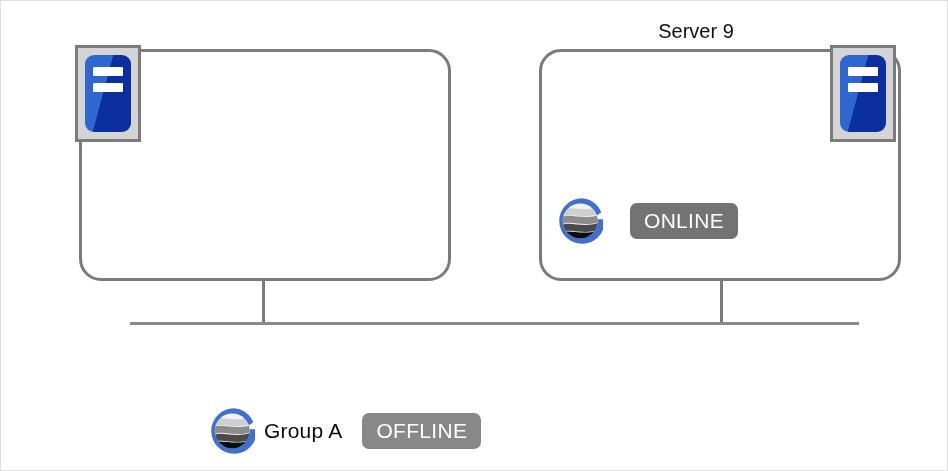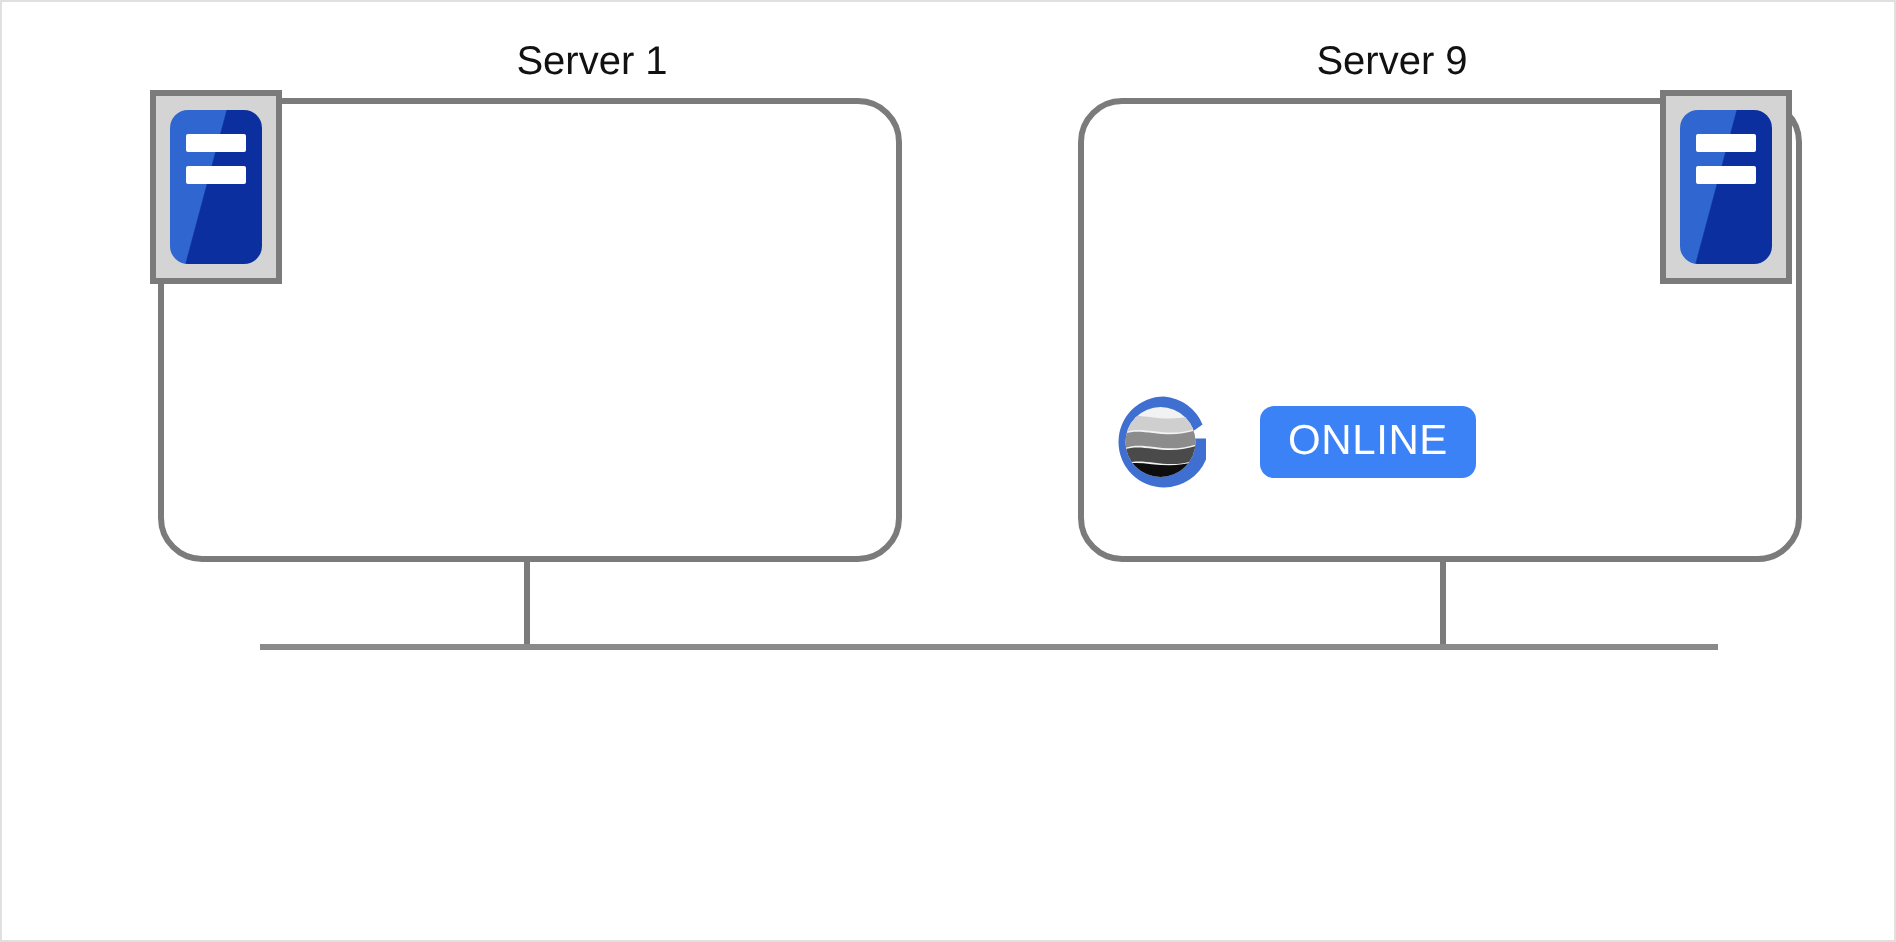--- a/index.html
+++ b/index.html
@@ -116,29 +116,28 @@
   }
   .status-badge {
     margin-left: 20px;
     font-size: 21px;
     color: #ffffff;
     border-radius: 7px;
     padding: 7px 14px 8px 14px;
     line-height: 1;
     letter-spacing: 0.3px;
   }
-  .status-online  { background: #3b82f6; }
+  .status-online  { background: #737373; }
   .status-offline { background: #888888; }
 </style>
 </head>
 <body>
 
 <div id="canvas">
 
-  <div class="server-title" id="server1-title">Server 1</div>
 
   <div class="server-box" id="server1-box"></div>
 
   <div class="machine-icon" id="server1-icon">
     <div class="chassis">
       <div class="bar bar-1"></div>
       <div class="bar bar-2"></div>
     </div>
   </div>
 
@@ -169,14 +168,33 @@
         <path d="M6 46 C18 40, 32 50, 54 42 L54 54 L6 54 Z" fill="#0d0d0d"></path>
       </g>
     </svg>
     <span class="status-badge status-online">ONLINE</span>
   </div>
 
   <div class="vline" id="server1-drop"></div>
   <div class="vline" id="server2-drop"></div>
   <div id="bus-line"></div>
 
+  <div class="group-row" id="group-a-row">
+    <svg class="group-logo" viewBox="0 0 64 64">
+      <defs>
+        <clipPath id="sphereClipA">
+            <circle cx="30" cy="32" r="20"></circle>
+          </clipPath>
+      </defs>
+      <path d="M32 6 A26 26 0 1 0 32 58 A26 26 0 0 0 56 42 L56 30 L38 30 L38 37 L47 37 A17 17 0 1 1 47 27 L54 22 A26 26 0 0 0 32 6 Z" fill="#3f6fd0"></path>
+      <circle cx="30" cy="32" r="20" fill="#f2f2f2"></circle>
+      <g clip-path="url(#sphereClipA)">
+        <path d="M6 20 C18 12, 30 24, 54 15 L54 23 C32 32, 20 20, 6 28 Z" fill="#cfcfcf"></path>
+        <path d="M6 29 C18 21, 32 33, 54 24 L54 32 C32 41, 20 29, 6 37 Z" fill="#8c8c8c"></path>
+        <path d="M6 38 C18 30, 32 42, 54 33 L54 41 C32 50, 20 38, 6 46 Z" fill="#4a4a4a"></path>
+        <path d="M6 46 C18 40, 32 50, 54 42 L54 54 L6 54 Z" fill="#0d0d0d"></path>
+      </g>
+    </svg>
+    <span class="group-label">Group A</span>
+    <span class="status-badge status-offline">OFFLINE</span>
+  </div>
 
 </div>
 
 </body></html>

